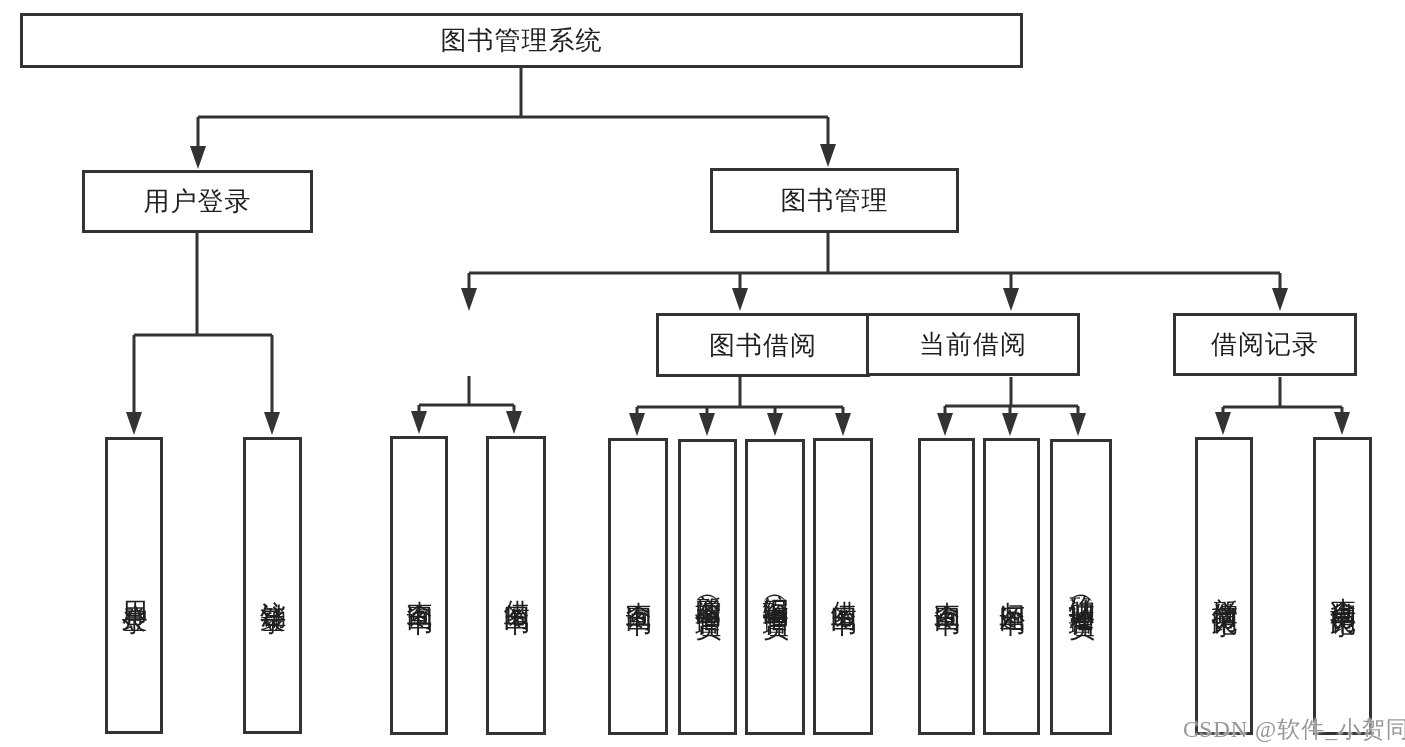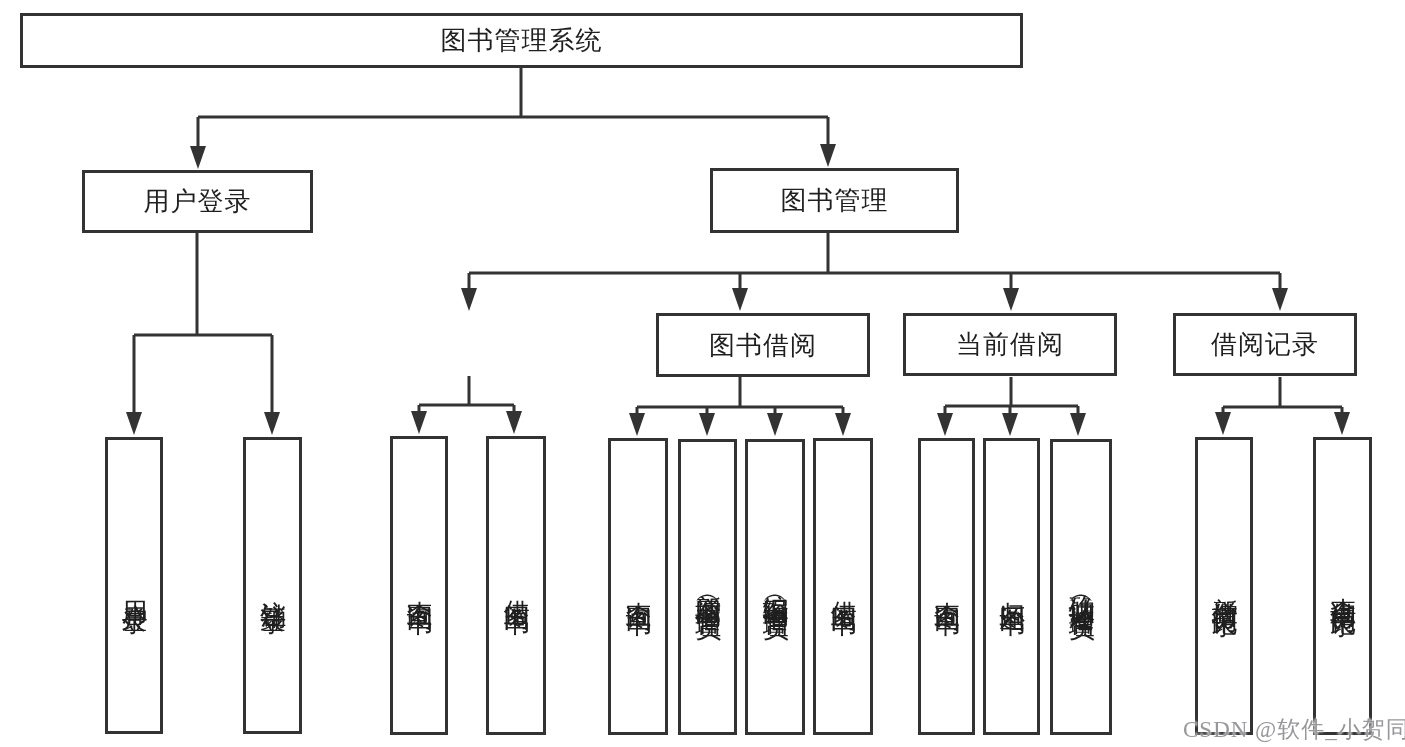--- a/index.html
+++ b/index.html
@@ -103,21 +103,21 @@
   <div class="box h" style="left:82px; top:170px; width:231px; height:63px;">
     <span>用户登录</span>
   </div>
   <div class="box h" style="left:710px; top:168px; width:249px; height:65px;">
     <span>图书管理</span>
   </div>
 
   <div class="box h" style="left:633px; top:313px; width:214px; height:64px;margin-left:23px;">
     <span>图书借阅</span>
   </div>
-  <div class="box h" style="left:903px; top:313px; width:214px; height:63px;">
+  <div class="box h" style="left:866px; top:313px; width:214px; height:63px;">
     <span>当前借阅</span>
   </div>
   <div class="box h" style="left:1173px; top:313px; width:184px; height:63px;">
     <span>借阅记录</span>
   </div>
 
   <div class="box v" style="left:105px; top:437px; width:58px; height:297px;">
     <span>用户登录</span>
   </div>
   <div class="box v" style="left:243px; top:437px; width:59px; height:297px;">

